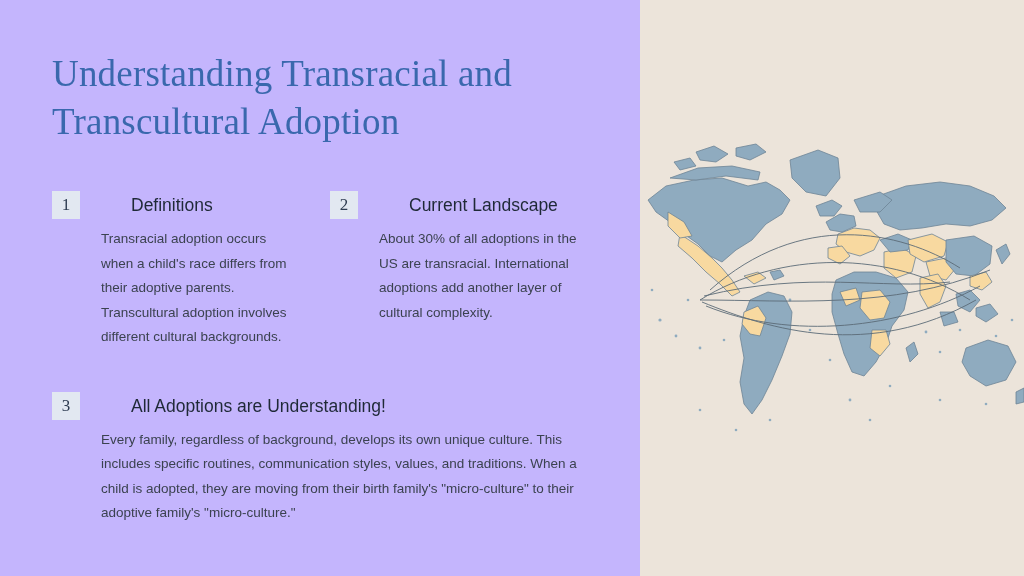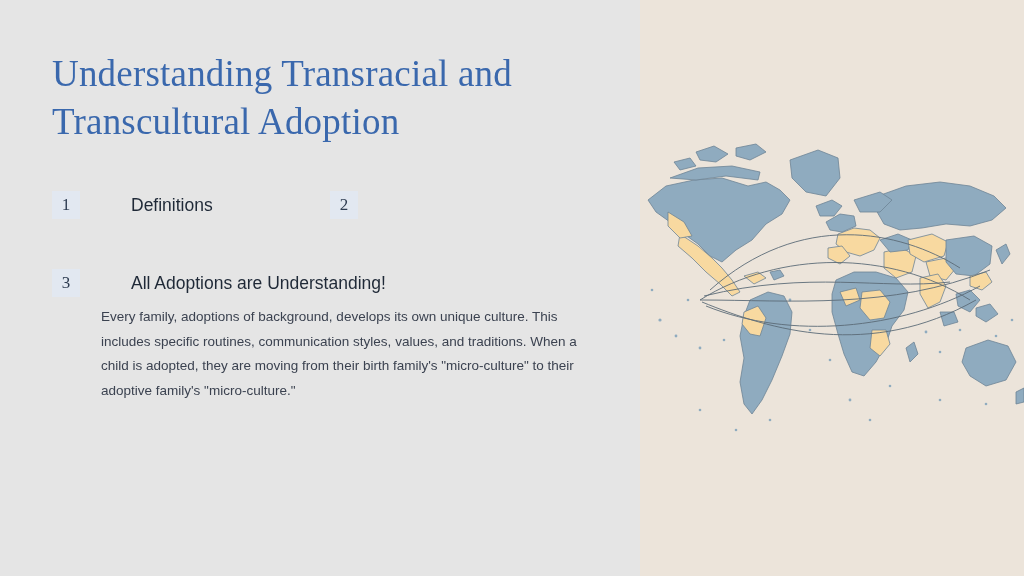--- a/index.html
+++ b/index.html
@@ -12,21 +12,21 @@
   .slide {
     position: relative;
     width: 1024px;
     height: 576px;
     background: #fafbfd;
     display: flex;
   }
   .left-pane {
     width: 640px;
     height: 576px;
-    background: #e5e5e5;
+    background: #c4b5fd;
     position: relative;
     padding: 50px 0 0 52px;
   }
   .right-pane {
     width: 384px;
     height: 576px;
     background: #ece4da;
     position: relative;
     overflow: hidden;
   }
@@ -103,36 +103,39 @@
 
     <h1 class="title">Understanding Transracial and Transcultural Adoption</h1>
 
     <div class="cols">
 
       <div class="col">
         <div class="item-head">
           <div class="num">1</div>
           <div class="item-title">Definitions</div>
         </div>
+        <div class="item-body">Transracial adoption occurs when a child's race differs from their adoptive parents. Transcultural adoption involves different cultural backgrounds.</div>
       </div>
 
       <div class="col">
         <div class="item-head">
           <div class="num">2</div>
+          <div class="item-title">Current Landscape</div>
         </div>
+        <div class="item-body">About 30% of all adoptions in the US are transracial. International adoptions add another layer of cultural complexity.</div>
       </div>
 
     </div>
 
     <div class="full-row">
       <div class="item-head">
         <div class="num">3</div>
         <div class="item-title">All Adoptions are Understanding!</div>
       </div>
-      <div class="item-body">Every family, adoptions of background, develops its own unique culture. This includes specific routines, communication styles, values, and traditions. When a child is adopted, they are moving from their birth family's "micro-culture" to their adoptive family's "micro-culture."</div>
+      <div class="item-body">Every family, regardless of background, develops its own unique culture. This includes specific routines, communication styles, values, and traditions. When a child is adopted, they are moving from their birth family's "micro-culture" to their adoptive family's "micro-culture."</div>
     </div>
 
   </div>
 
   <div class="right-pane">
     <div class="map-wrap">
       <svg class="map-svg" width="384" height="576" viewBox="0 0 384 576">
         <g stroke="#6d8496" stroke-width="0.8" stroke-linejoin="round">
 
           <path fill="#8fabbf" d="M8 200 L26 186 L54 180 L82 178 L108 186 L126 182 L140 190 L150 200 L142 214 L126 224 L112 240 L96 250 L82 262 L70 256 L58 244 L44 234 L30 222 L16 212 Z"></path>

